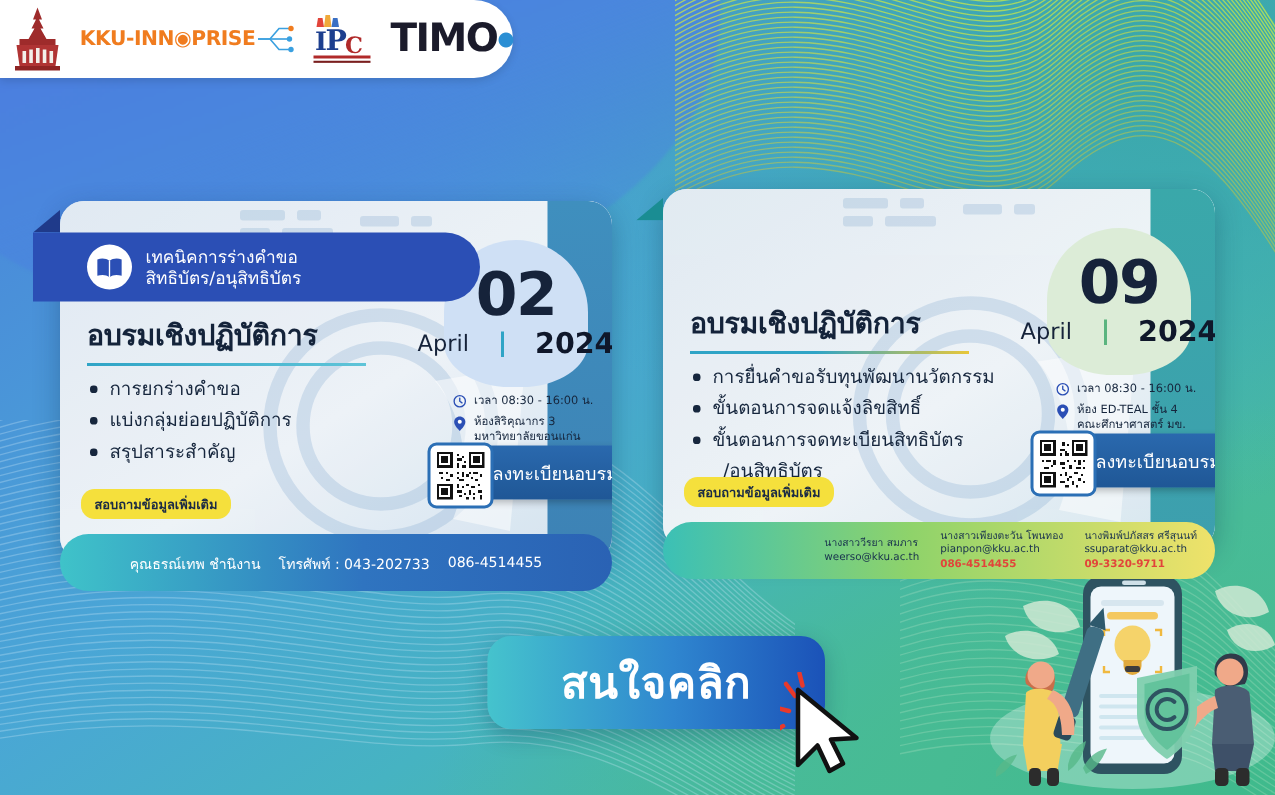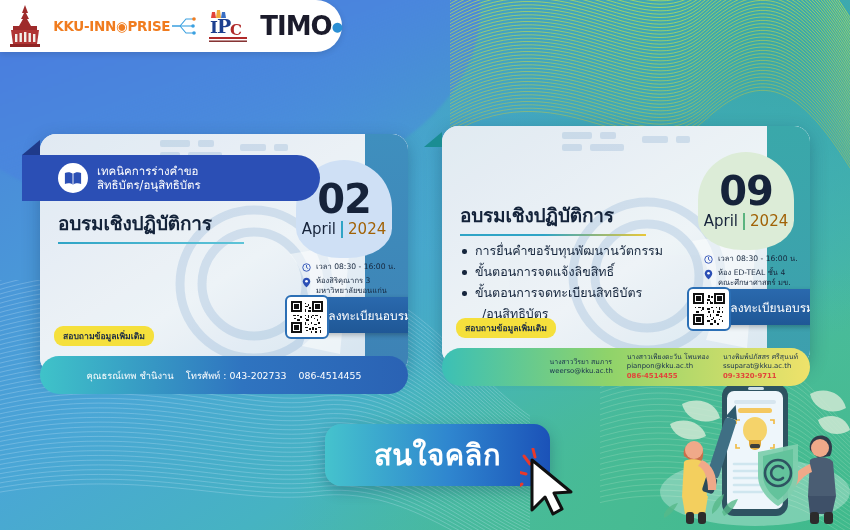--- a/index.html
+++ b/index.html
@@ -119,26 +119,26 @@
   
   .date-disc{
     position:absolute;left:256px;top:26px;width:96px;height:98px;
     border-radius:48px 48px 46% 46%/48px 48px 30% 30%;
     display:flex;flex-direction:column;align-items:center;justify-content:center;
     z-index:5;
   }
   .card-left .date-disc{background:#cfe0f5;}
   .card-right .date-disc{background:#dcecd7;}
   .date-num{font-size:40px;font-weight:bold;color:#16233a;line-height:.95;letter-spacing:-1px;}
-  .date-my{display:flex;align-items:center;gap:5px;margin-top:2px;}
+  .date-my{display:flex;align-items:center;gap:21px;margin-top:2px;}
   .date-month{font-size:15px;color:#16233a;}
   .date-sep{width:2px;height:17px;}
   .card-left .date-sep{background:#2fa4c6;}
   .card-right .date-sep{background:#5bb47f;}
-  .date-year{font-size:15px;font-weight:normal;color:#a16207;}
+  .date-year{font-size:19px;font-weight:bold;color:#0f172a;}
 
   .meta{position:absolute;left:262px;top:128px;width:104px;z-index:5;}
   .meta-row{display:flex;gap:5px;margin-bottom:4px;align-items:flex-start;}
   .meta-row svg{flex:0 0 auto;margin-top:1px;}
   .meta-row .mtxt{font-size:7.6px;color:#16263d;line-height:1.28;}
 
   
   .qr{
     position:absolute;left:245px;top:161px;width:40px;height:40px;
     background:#fff;border:2px solid #2b6fb5;border-radius:6px;
@@ -407,20 +407,25 @@
           <circle cx="214" cy="150" r="52"></circle>
             <circle cx="214" cy="150" r="74"></circle>
         </g>
         <path d="M250 120 C268 142, 276 176, 262 212 L300 220 L310 110 Z" fill="#ffffff" opacity=".55"></path>
       </svg>
       <div class="side-strip"></div>
 
       <div class="card-body">
         <div class="card-title">อบรมเชิงปฏิบัติการ</div>
         <div class="title-rule"></div>
+        <ul class="bullets">
+          <li>การยกร่างคำขอ</li>
+          <li>แบ่งกลุ่มย่อยปฏิบัติการ</li>
+          <li>สรุปสาระสำคัญ</li>
+        </ul>
       </div>
 
       <div class="date-disc">
         <div class="date-num">02</div>
         <div class="date-my">
           <span class="date-month">April</span>
           <span class="date-sep"></span>
           <span class="date-year">2024</span>
         </div>
       </div>

